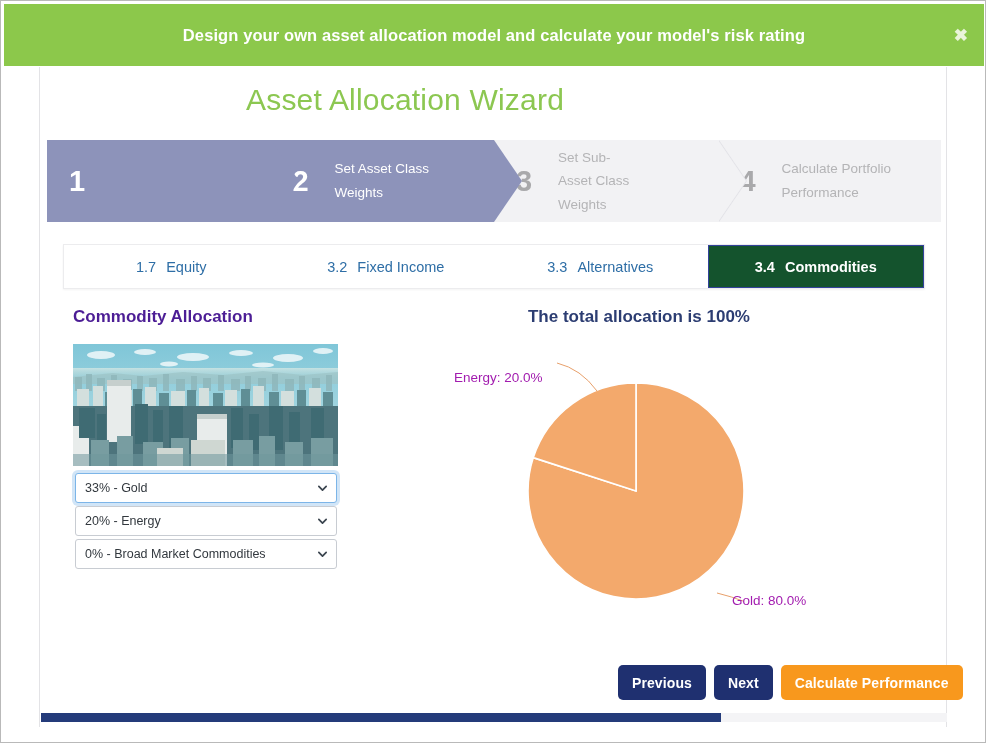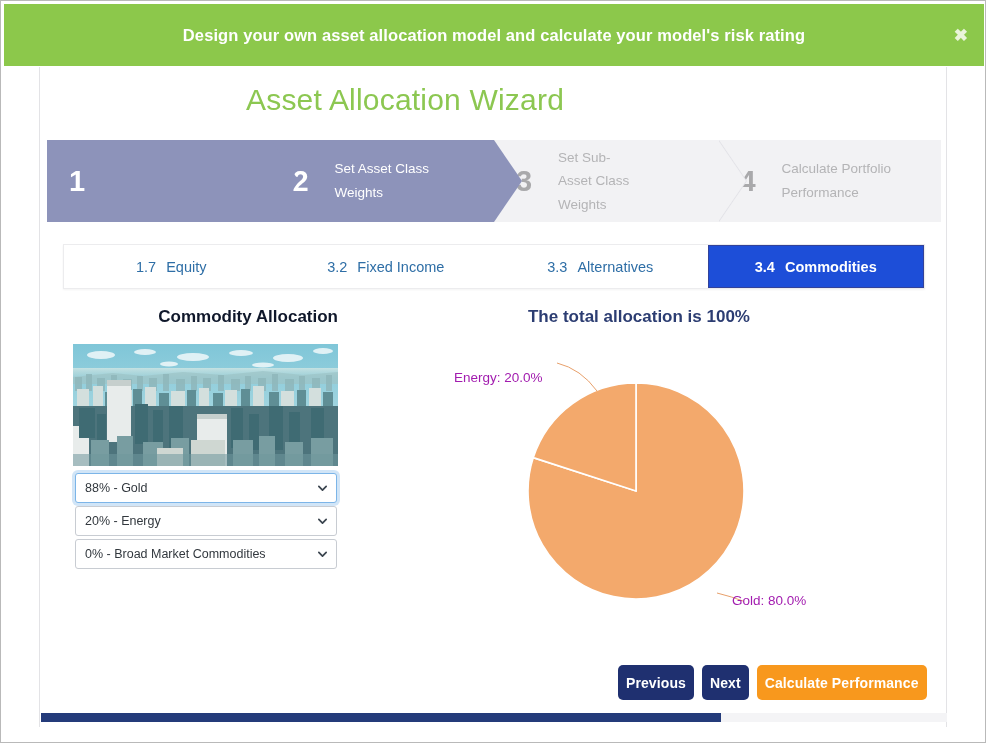--- a/index.html
+++ b/index.html
@@ -177,35 +177,35 @@
     display: flex;
     align-items: center;
     justify-content: center;
     font-size: 14.5px;
     color: #2e6ea6;
     cursor: pointer;
     box-sizing: border-box;
   }
   .tab .tab-num { margin-right: 10px; }
   .tab.selected {
-    background: #1d4ed8;
+    background: #14532d;
     color: #ffffff;
     font-weight: bold;
     border: 1px solid #32429a;
   }
   .tab:not(.selected) .tab-num { font-weight: normal; }
 
   
   .h-left {
     position: absolute;
     left: 72px;
     top: 306px;
     width: 265px;
-    text-align: right;
-    color: #0f172a;
+    text-align: left;
+    color: #4c1d95;
     font-size: 17px;
     font-weight: bold;
   }
   .h-right {
     position: absolute;
     left: 430px;
     top: 306px;
     width: 416px;
     text-align: center;
     color: #2c3d72;
@@ -294,21 +294,21 @@
     align-items: stretch;
   }
   .btn {
     border: none;
     border-radius: 5px;
     font-family: "Liberation Sans", sans-serif;
     font-size: 14px;
     font-weight: bold;
     color: #ffffff;
     height: 35px;
-    padding: 0 8px;
+    padding: 0 14px;
     cursor: pointer;
     letter-spacing: 0.1px;
   }
   .btn.navy { background: #1f3070; }
   .btn.orange { background: #f8981d; }
 
   
   .progress-track {
     position: absolute;
     left: 40px;
@@ -483,21 +483,21 @@
         <rect x="118" y="96" width="34" height="26"></rect>
         <rect x="84" y="104" width="26" height="18"></rect>
       </g>
       <g fill="#6f979d" opacity="0.55">
         <rect x="0" y="110" width="265" height="12"></rect>
       </g>
     </svg>
   </div>
 
   <div class="select-wrap s1">
-    <div class="sel">88% - Gold</div>
+    <div class="sel">33% - Gold</div>
     <svg class="chev" viewBox="0 0 12 12">
         <path d="M2 4.2 L6 8.2 L10 4.2" fill="none" stroke="#3c4650" stroke-width="1.9" stroke-linecap="round" stroke-linejoin="round"></path>
       </svg>
   </div>
   <div class="select-wrap s2">
     <div class="sel">20% - Energy</div>
     <svg class="chev" viewBox="0 0 12 12">
         <path d="M2 4.2 L6 8.2 L10 4.2" fill="none" stroke="#3c4650" stroke-width="1.9" stroke-linecap="round" stroke-linejoin="round"></path>
       </svg>
   </div>

